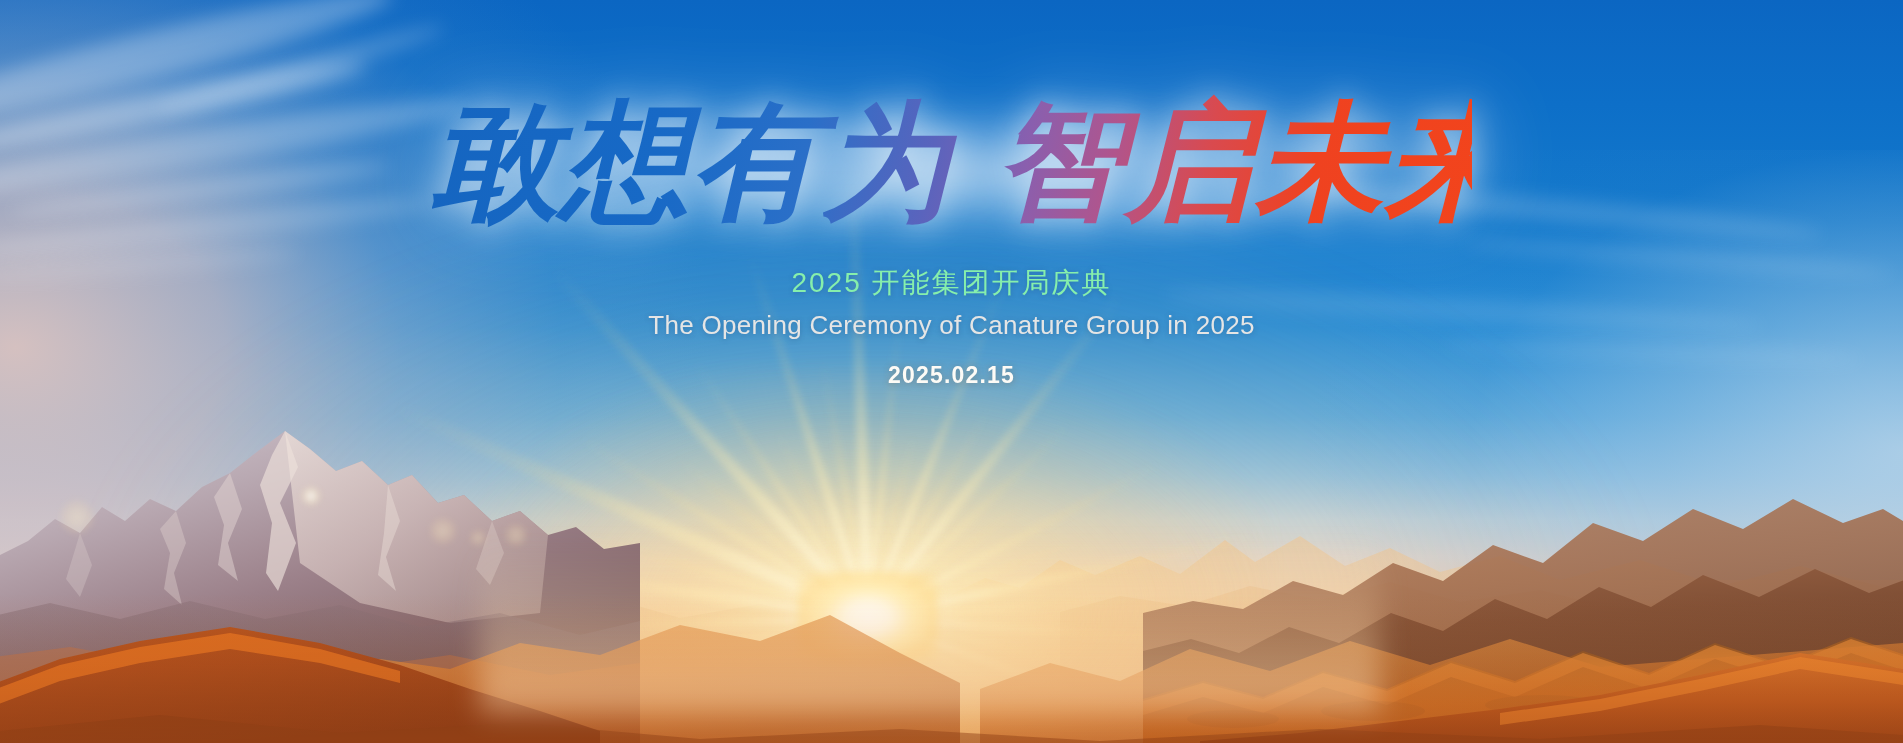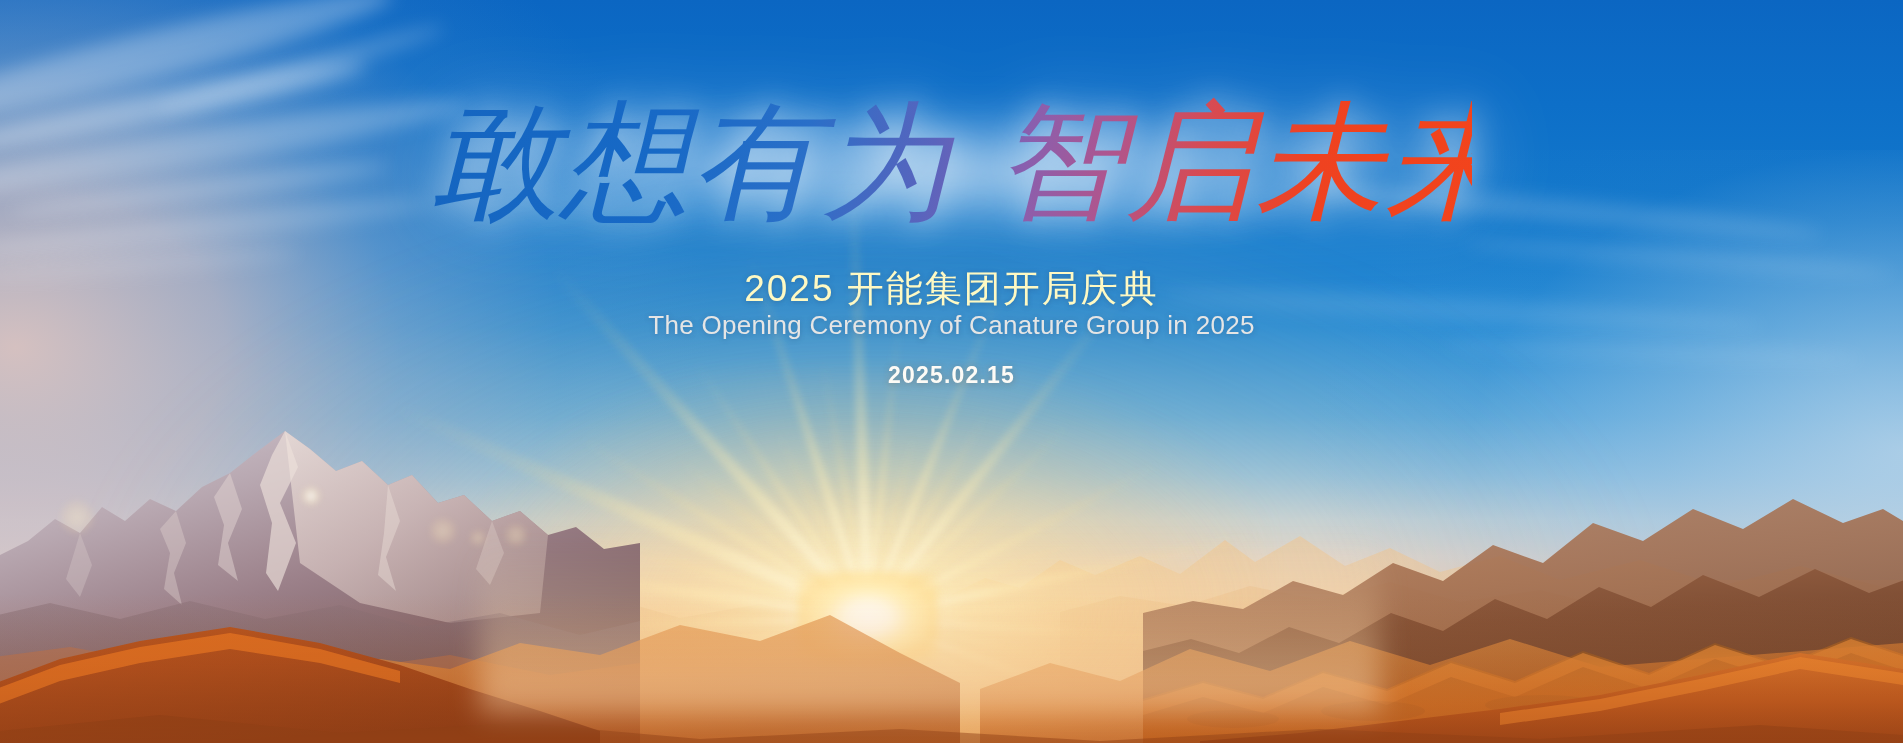--- a/index.html
+++ b/index.html
@@ -95,21 +95,21 @@
     filter:blur(16px);
     pointer-events:none;
   }
   .calligraphy {
     position:absolute;
     left:50%; top:86px;
     transform:translateX(-50%);
     width:1040px;
     font-family:"DejaVu Serif","Liberation Serif",serif;
     font-size:128px;
-    font-weight:400;
+    font-weight:700;
     line-height:1.18;
     letter-spacing:2px;
     white-space:nowrap;
     font-style:italic;
     background:linear-gradient(100deg,
       #1565c0 0%,
       #1769c6 22%,
       #2a6fc8 36%,
       #5a64bd 48%,
       #8a5fae 57%,
@@ -122,22 +122,22 @@
     color:transparent;
     -webkit-text-fill-color:transparent;
     text-shadow:none;
     filter:drop-shadow(0 0 16px rgba(255,255,255,0.62))
            drop-shadow(0 0 40px rgba(255,255,255,0.40));
   }
   .calli-gap { display:inline-block; width:44px; }
 
   .sub-cn {
     position:absolute; left:0; top:264px; width:100%;
-    font-size:37px;
-    color:#fef9c3;
+    font-size:28px;
+    color:#86efac;
     letter-spacing:2px;
     text-shadow:0 1px 5px rgba(40,70,120,0.38);
   }
   .sub-en {
     position:absolute; left:0; top:310px; width:100%;
     font-size:26px;
     color:#e5e5e5;
     letter-spacing:0.3px;
     text-shadow:0 1px 5px rgba(40,70,120,0.34);
   }

